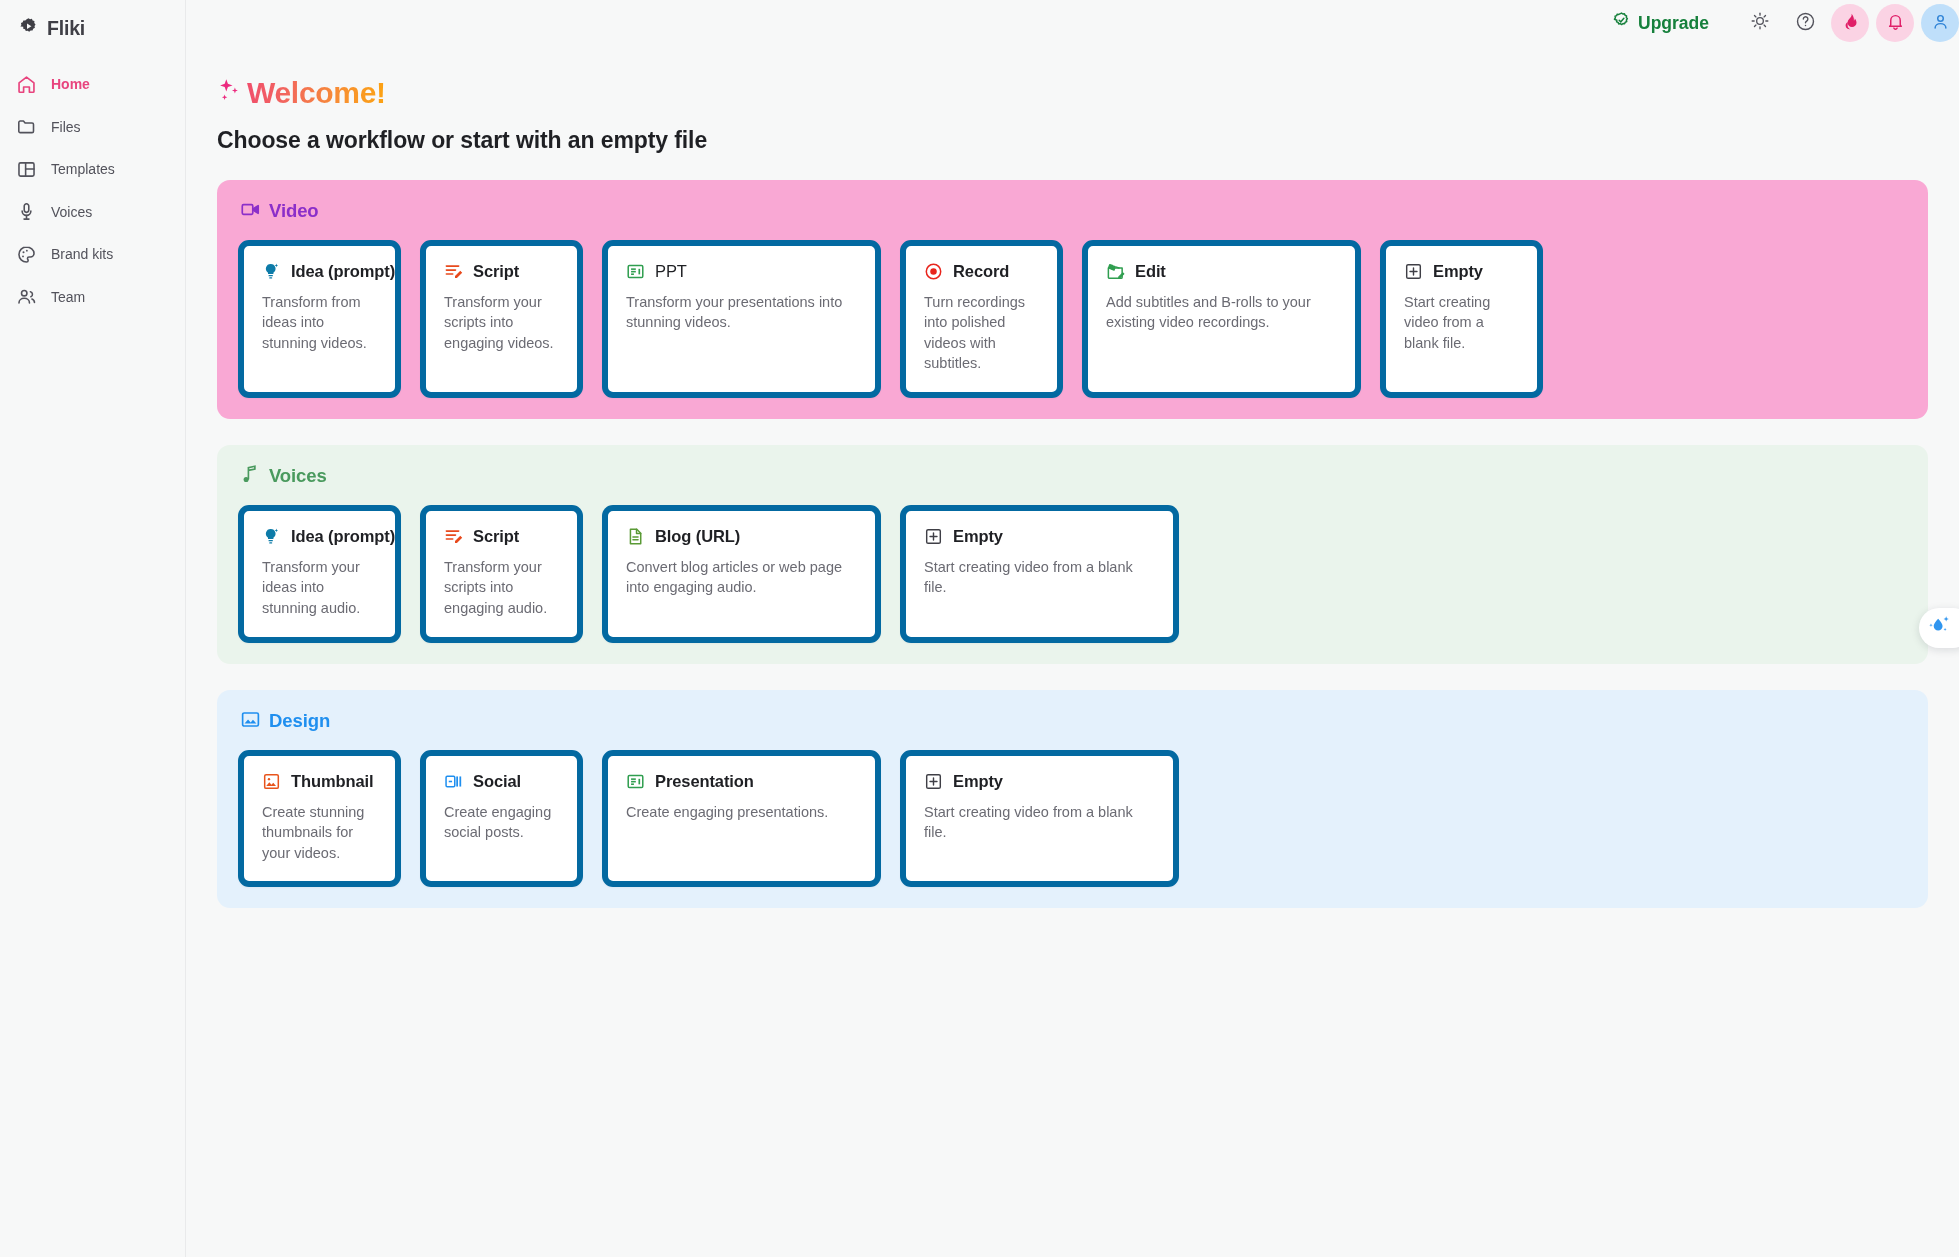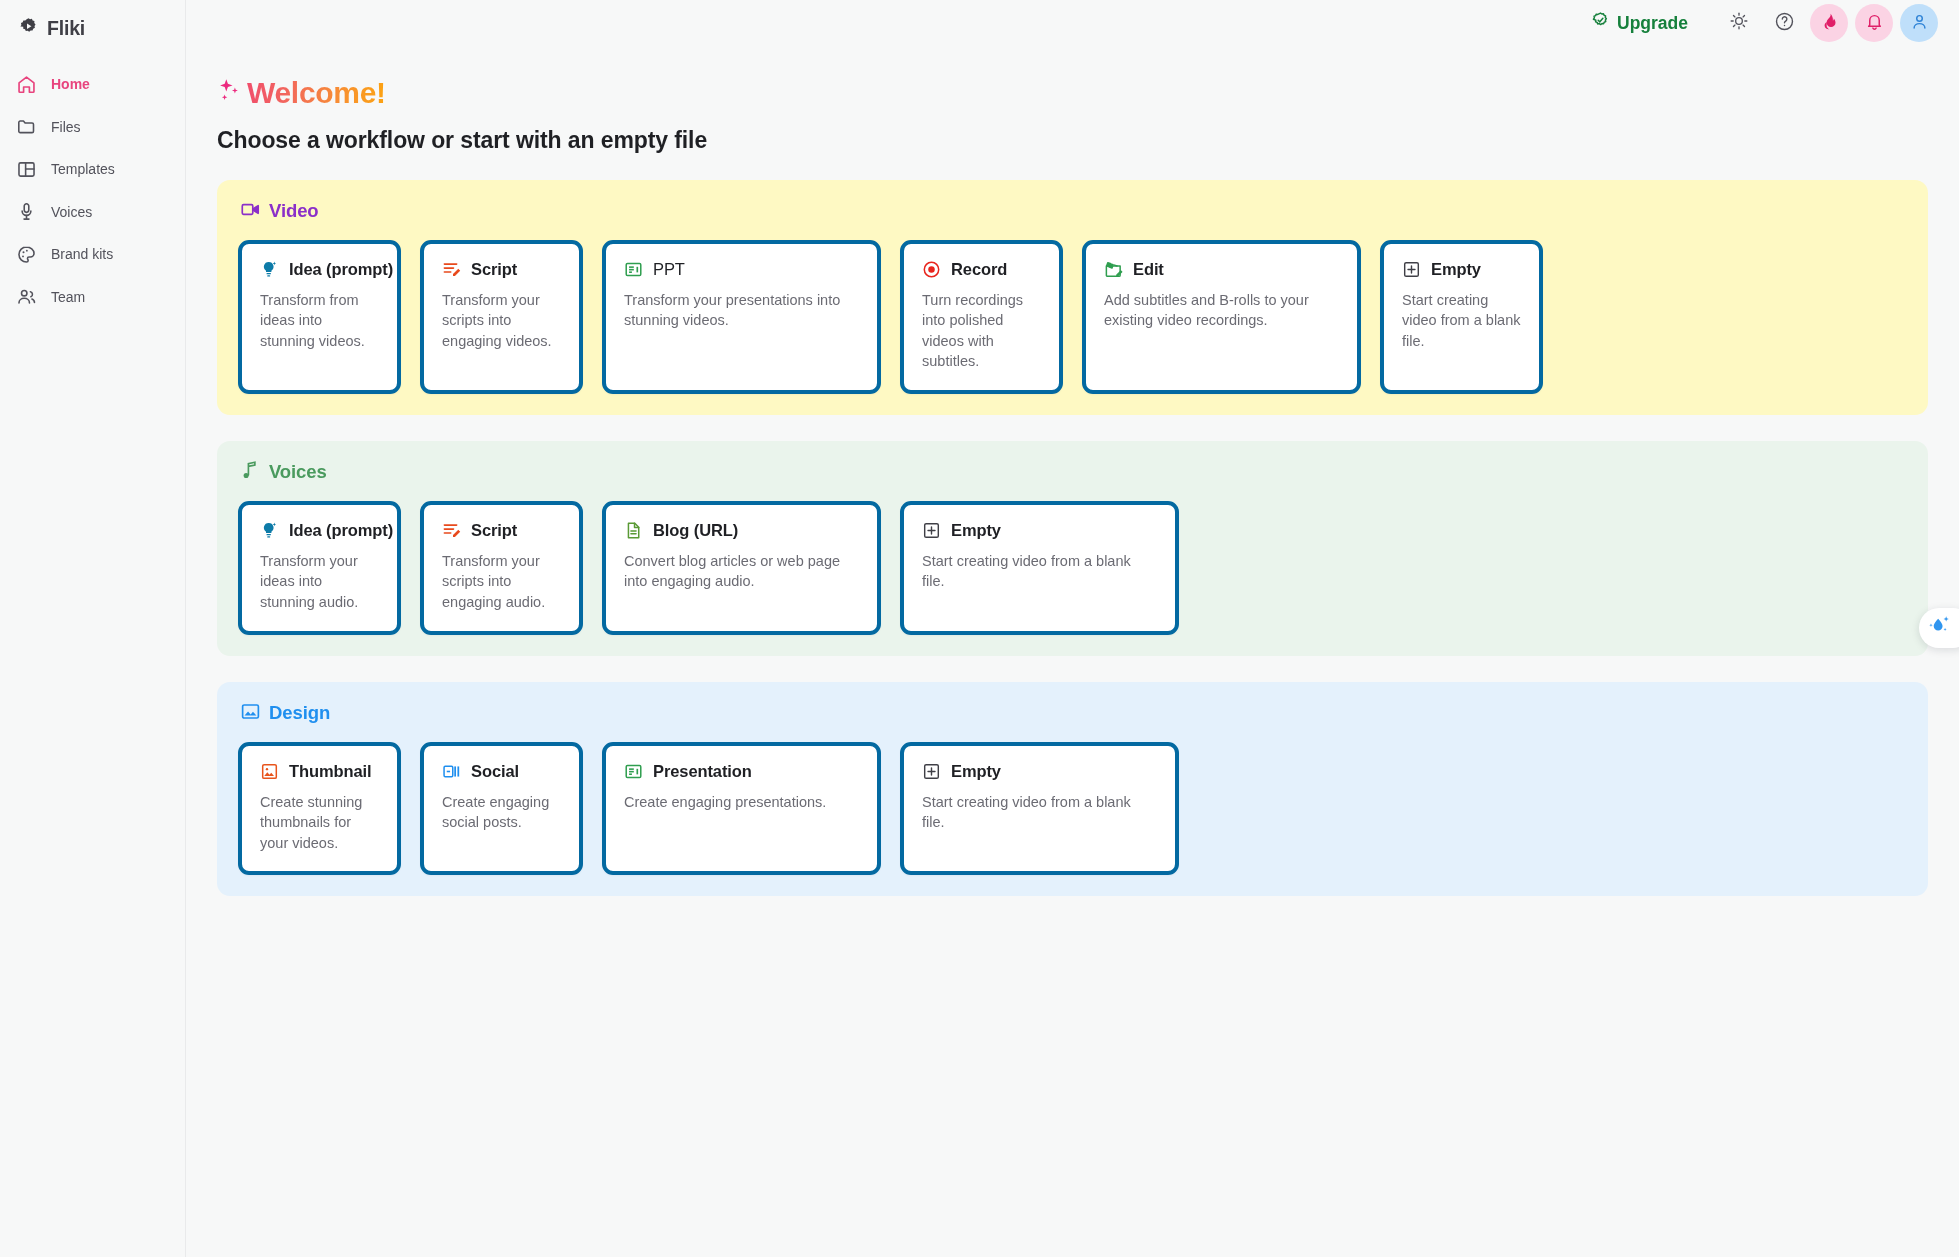--- a/index.html
+++ b/index.html
@@ -73,21 +73,21 @@
     position: relative;
     overflow: hidden;
   }
 
   .topbar {
     height: 46px;
     display: flex;
     align-items: center;
     justify-content: flex-end;
     gap: 0;
-    padding-right: 21px;
+    padding-right: 0;
   }
   .upgrade {
     display: flex;
     align-items: center;
     gap: 7px;
     color: #16803c;
     font-size: 17.5px;
     font-weight: 700;
     cursor: pointer;
     padding: 4px 10px;
@@ -154,21 +154,21 @@
   .cards {
     display: flex;
     flex-wrap: wrap;
     gap: 19px;
   }
 
   .card {
     width: 163px;
     flex: 0 0 163px;
     background: #ffffff;
-    border: 4px solid #0369a1;
+    border: 6px solid #0369a1;
     border-radius: 11px;
     padding: 16px 18px 18px 18px;
     cursor: pointer;
     min-height: 94px;
     box-shadow: 0 1px 2px rgba(16,24,40,.04);
   }
   .card-wide {
     width: 279px;
     flex: 0 0 279px;
   }
@@ -187,21 +187,21 @@
   }
   .card-title.light { font-weight: 400; }
   .card-desc {
     font-size: 14.5px;
     line-height: 1.42;
     color: #6b6b73;
   }
   .card-icon { width: 19px; height: 19px; flex: 0 0 19px; display: block; }
 
   
-  .sec-video  { background: #fef9c3; }
+  .sec-video  { background: #f9a8d4; }
   .sec-video  .section-title { color: #8b2fc9; }
   .sec-audio  { background: #eaf4ec; }
   .sec-audio  .section-title { color: #4a9a5e; }
   .sec-design { background: #e4f1fc; }
   .sec-design .section-title { color: #1f8fef; }
 
   
   .float-widget {
     position: absolute;
     right: -14px;

